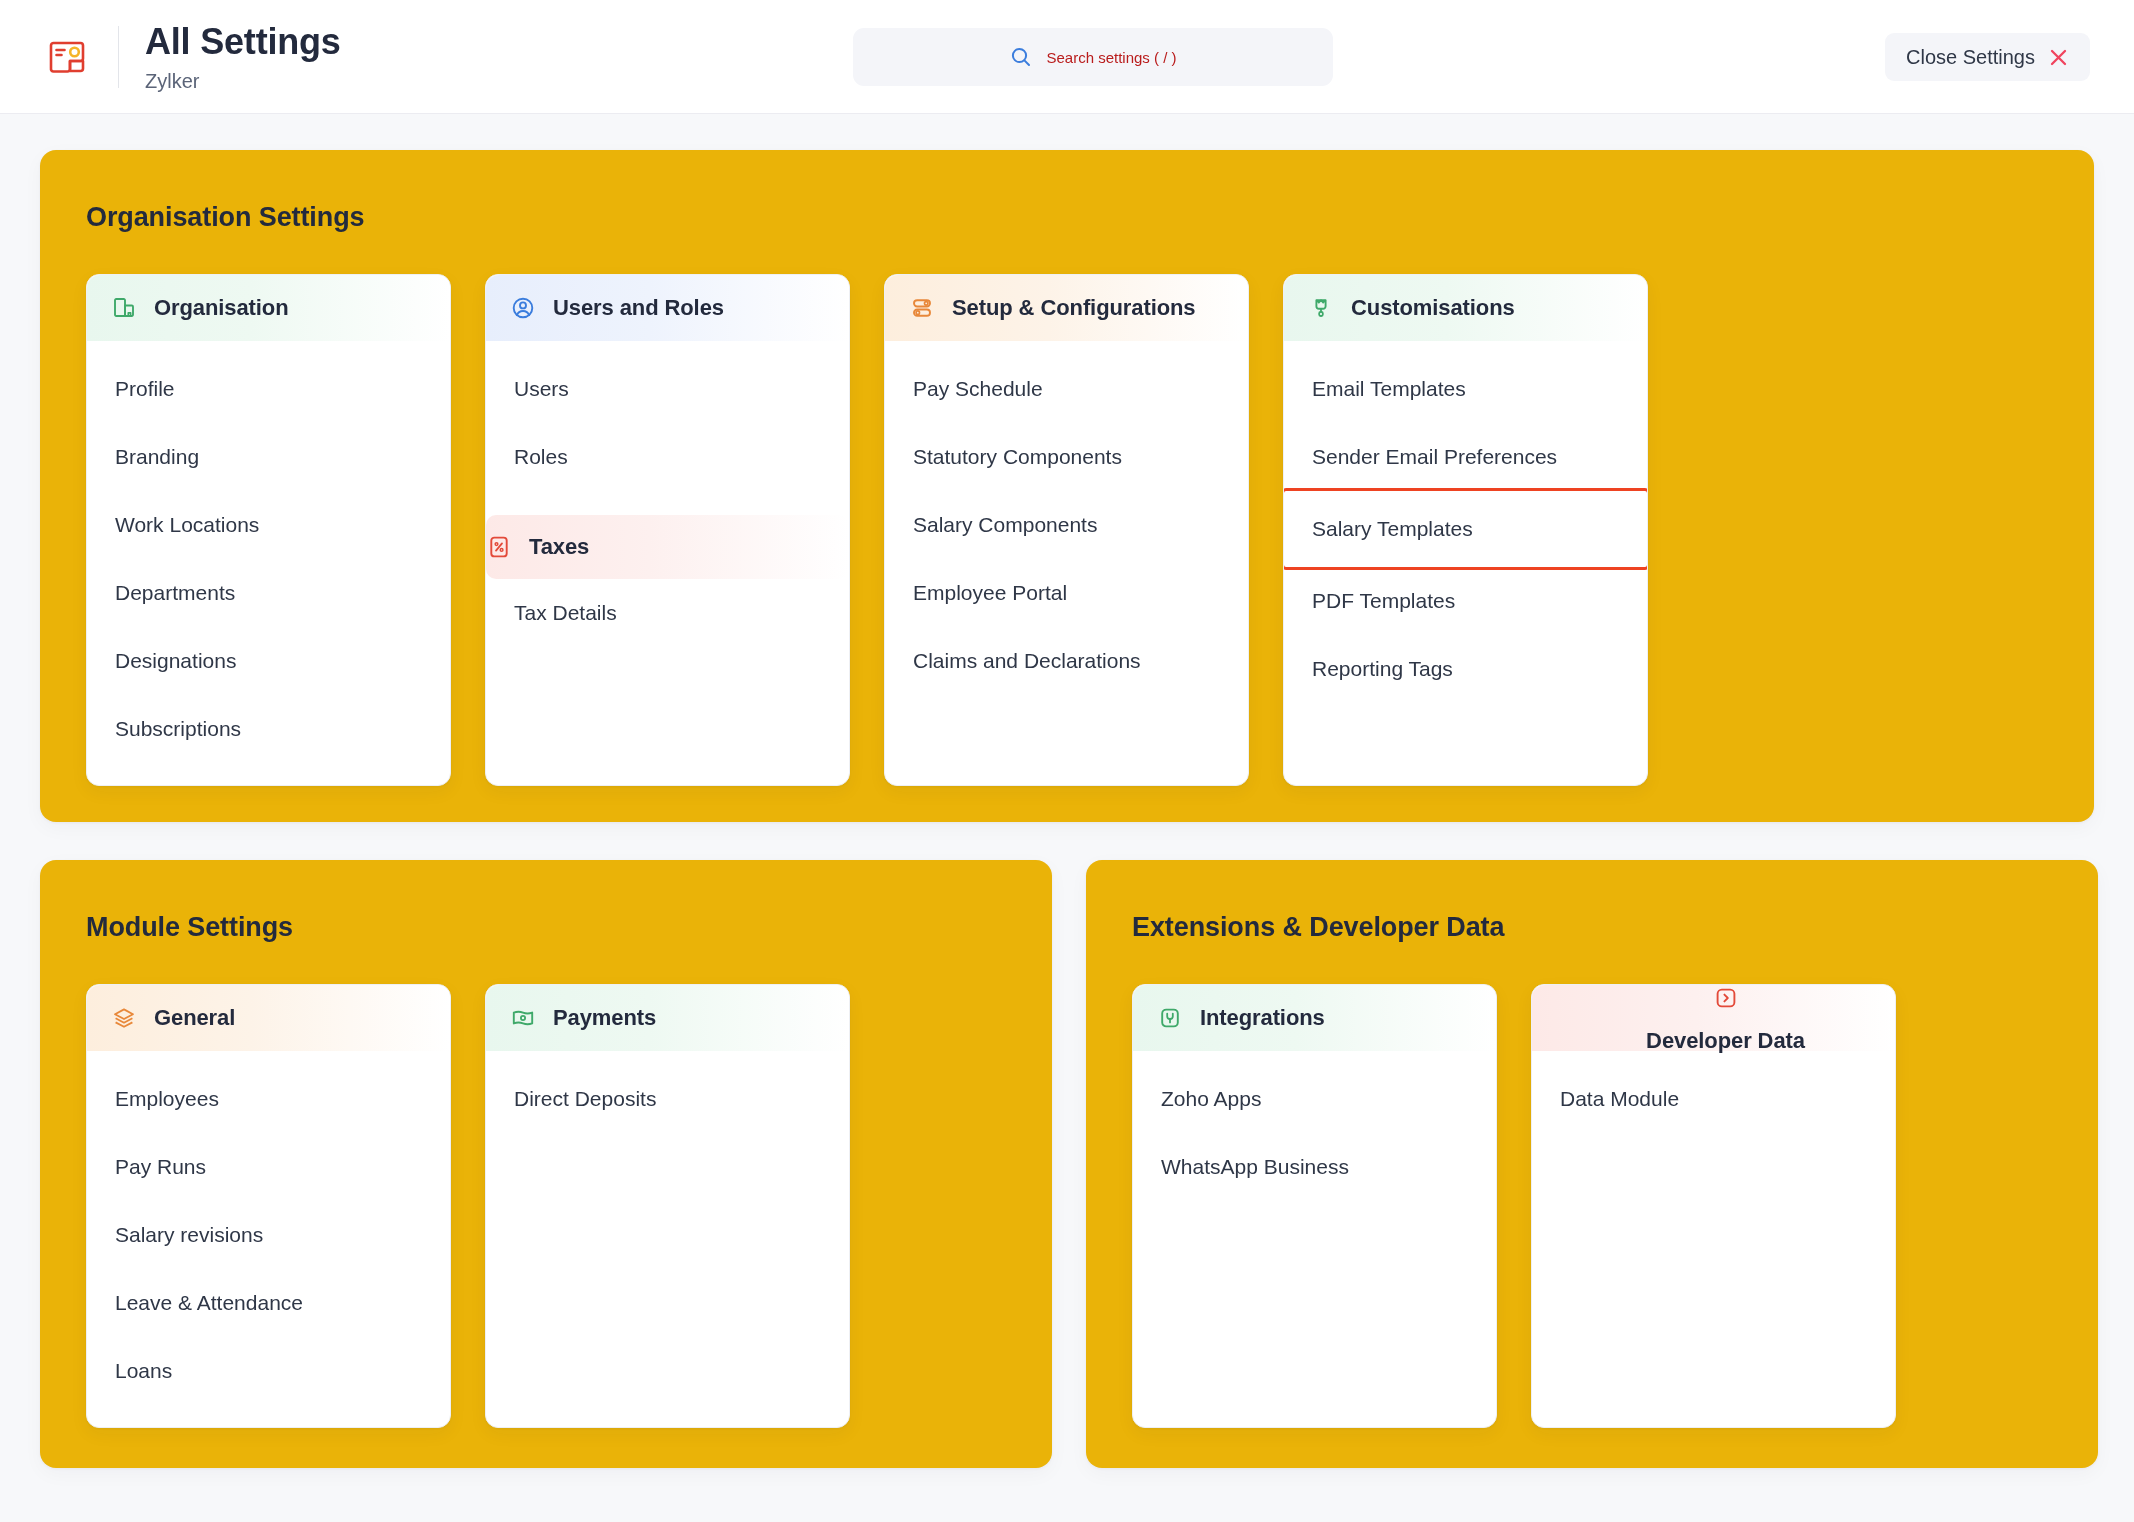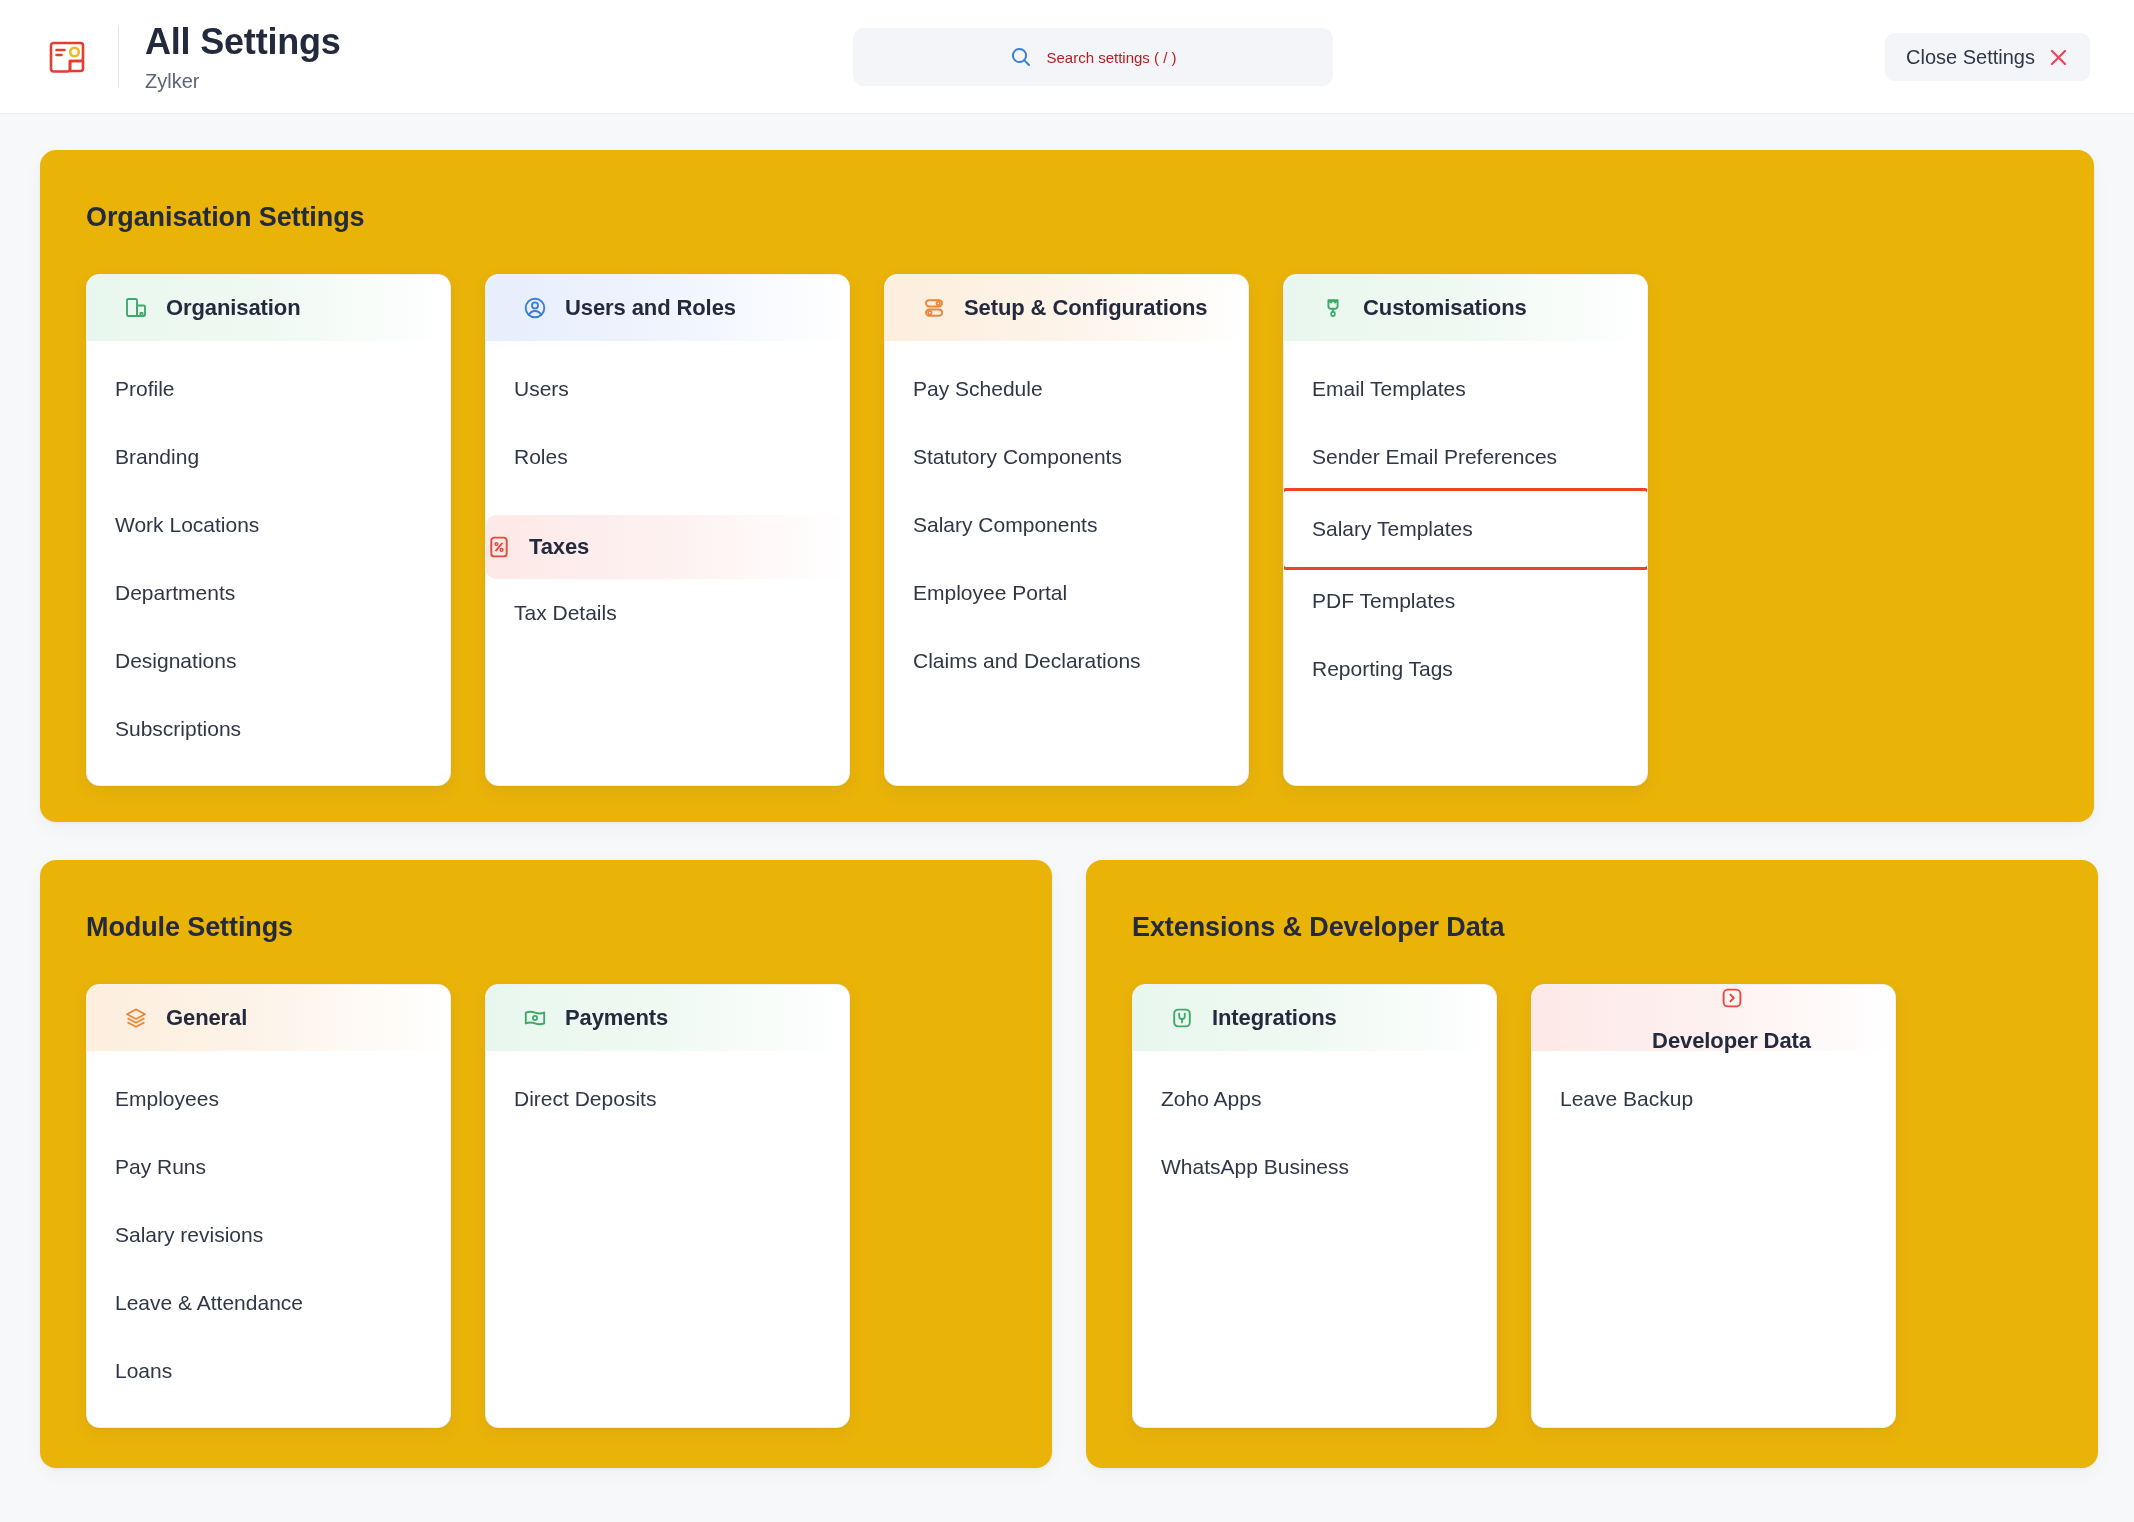--- a/index.html
+++ b/index.html
@@ -120,21 +120,21 @@
     border-radius: 13px;
     box-shadow: 0 1px 2px rgba(30,40,70,0.04), 0 6px 18px rgba(30,40,70,0.05);
     overflow: hidden;
     padding-bottom: 22px;
   }
   .gcard-head {
     display: flex;
     align-items: center;
     gap: 17px;
     height: 66px;
-    padding-left: 36px;
+    padding-left: 24px;
     border-radius: 13px 13px 0 0;
   }
   .gcard-head.green  { background: linear-gradient(90deg,#e8f7ee 0%, #eef9f2 45%, #ffffff 100%); }
   .gcard-head.blue   { background: linear-gradient(90deg,#e7eefc 0%, #eef3fd 45%, #ffffff 100%); }
   .gcard-head.orange { background: linear-gradient(90deg,#fdeedd 0%, #fdf3e8 45%, #ffffff 100%); }
   .gcard-head.red    { background: linear-gradient(90deg,#fde9e7 0%, #fdf0ef 45%, #ffffff 100%); flex-direction: column; }
 
   .gcard-icon { width: 26px; height: 26px; flex: none; display: block; }
   .gcard-title {
     font-size: 22px;
@@ -391,21 +391,21 @@
         <div class="gcard">
           <div class="gcard-head red">
             <span class="gcard-icon">
               <svg viewBox="0 0 26 26" width="26" height="26" fill="none">
                 <rect x="4.6" y="4.6" width="16.8" height="16.8" rx="4.2" stroke="#e34a3a" stroke-width="1.9"></rect>
                 <path d="M11.4 9.6 14.8 13l-3.4 3.4" stroke="#e34a3a" stroke-width="1.9" stroke-linecap="round" stroke-linejoin="round"></path>
               </svg>
             </span>
             <span class="gcard-title">Developer Data</span>
           </div>
-          <a class="gitem">Leave Backup</a>
+          <a class="gitem">Data Module</a>
           <div style="height:272px"></div>
         </div>
 
       </div>
     </section>
 
   </div>
 
   <div class="spacer-end"></div>
 </div>

